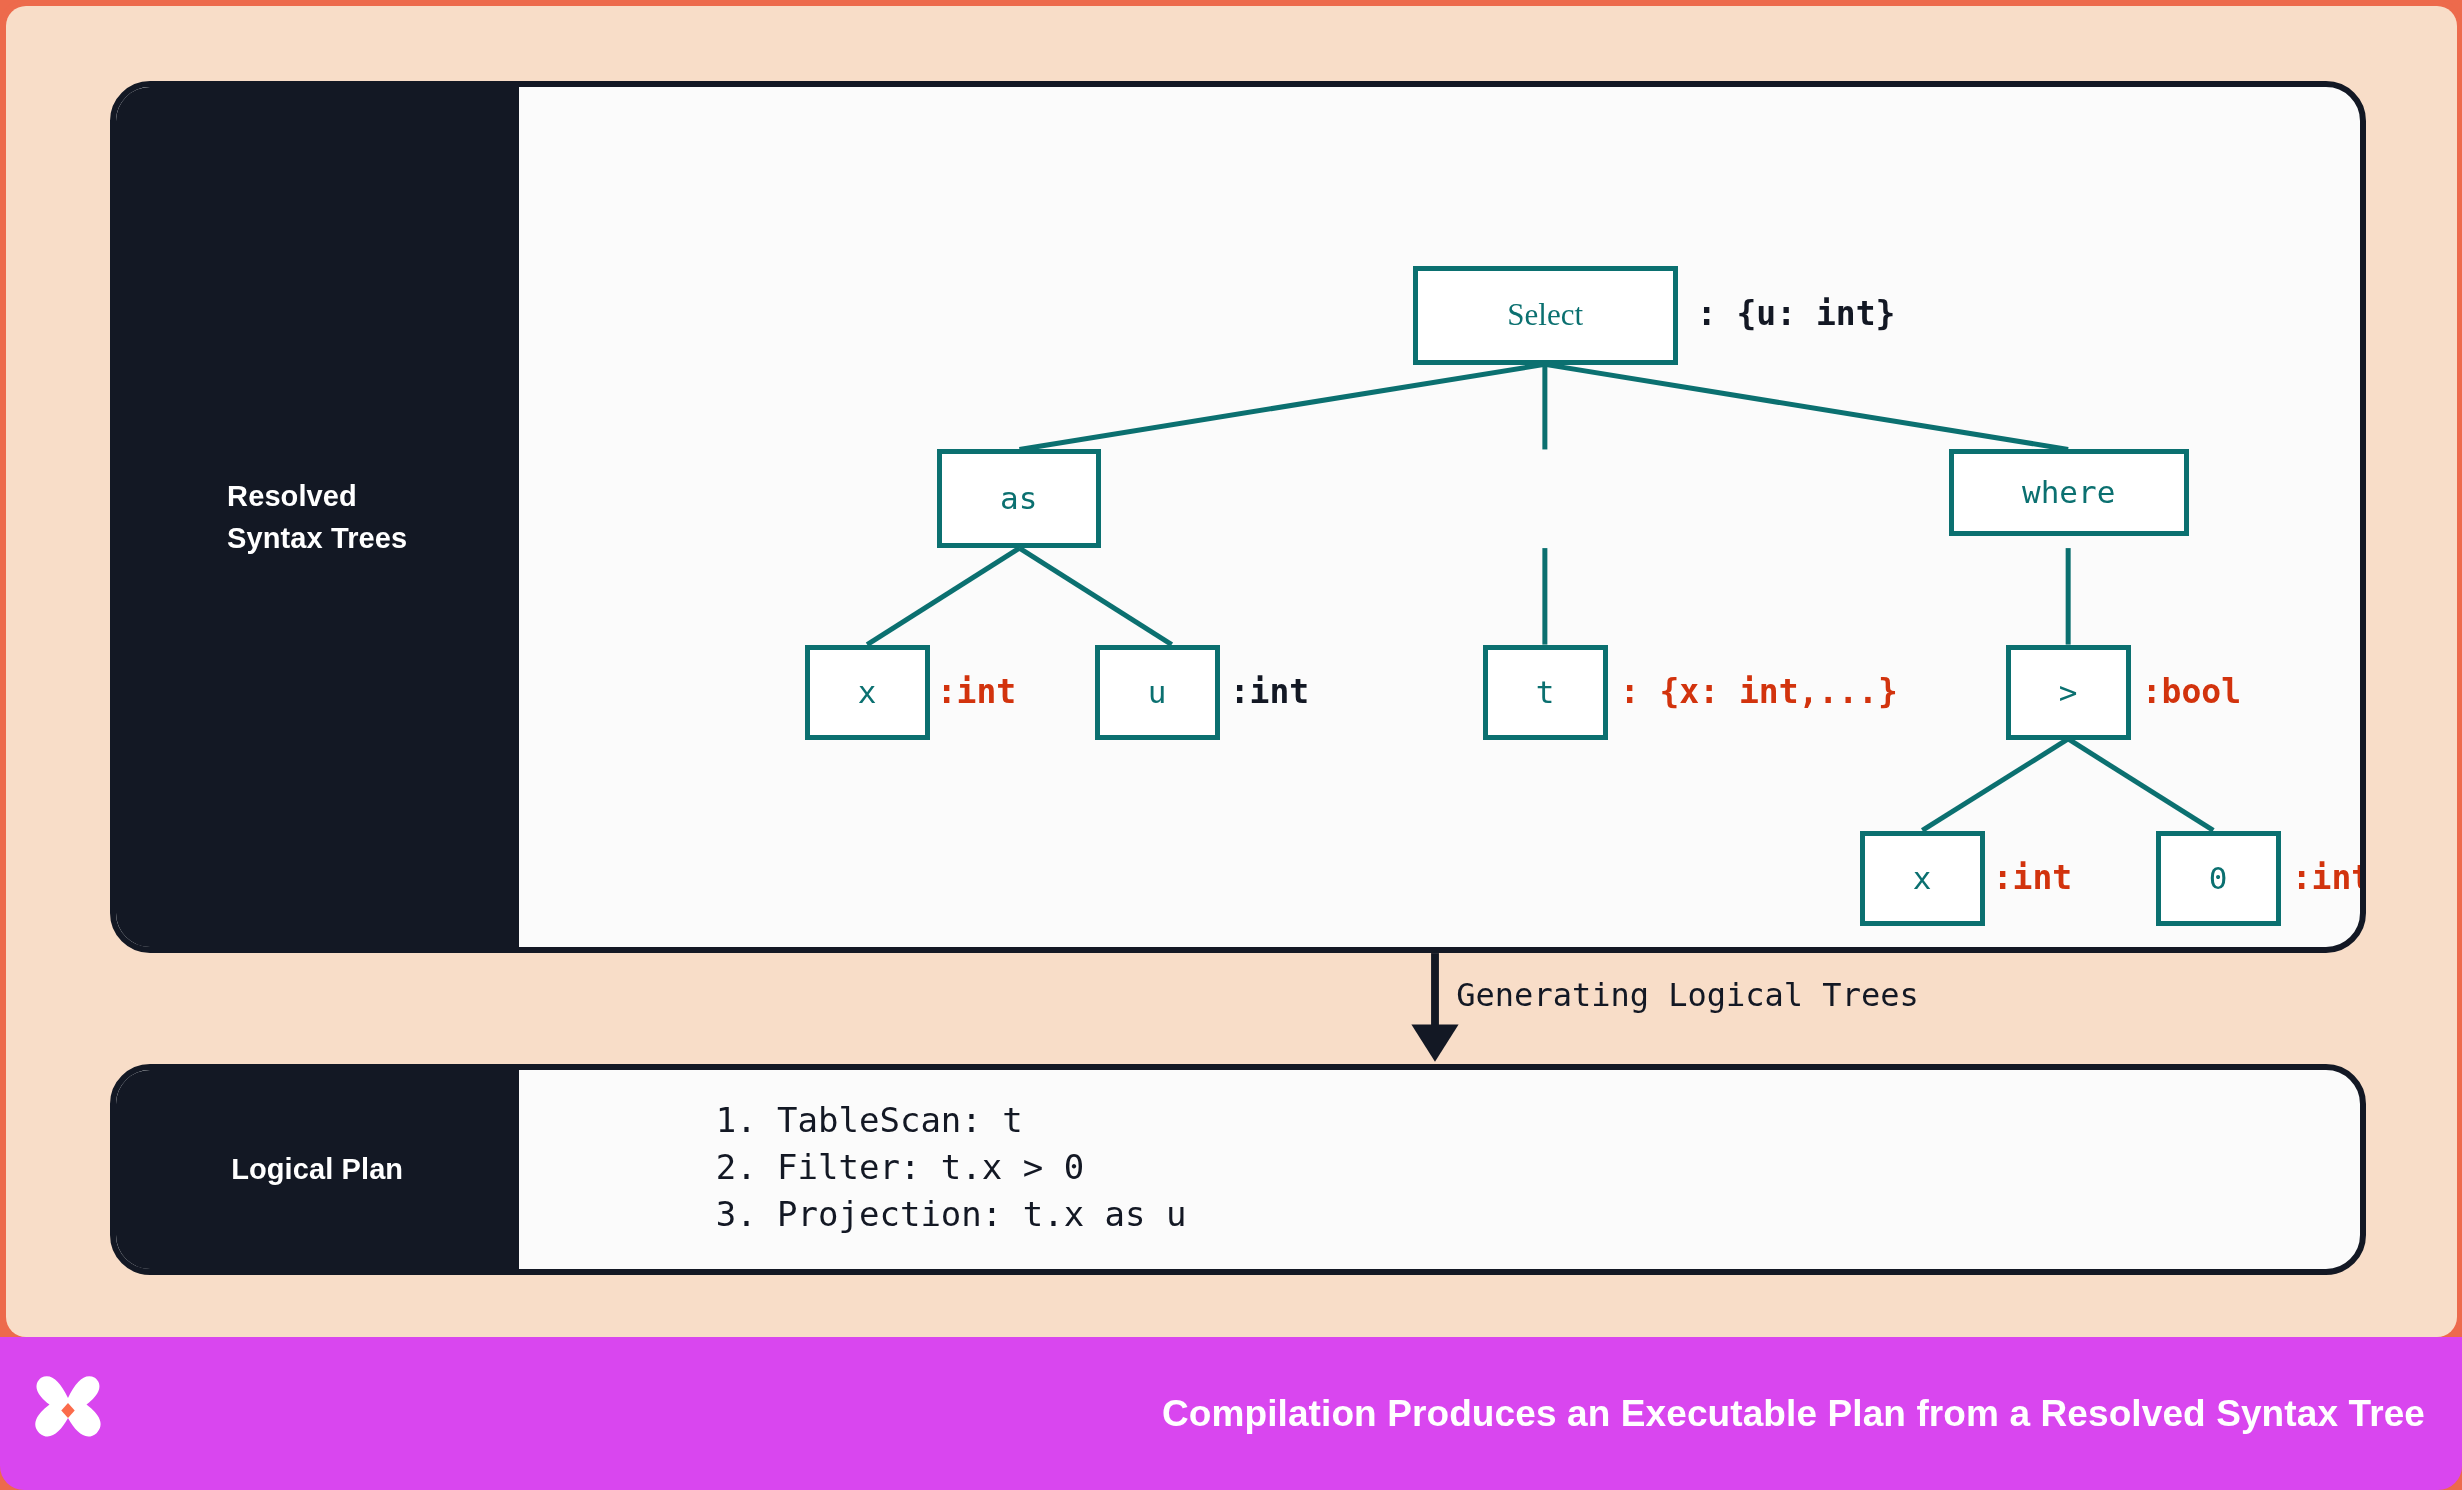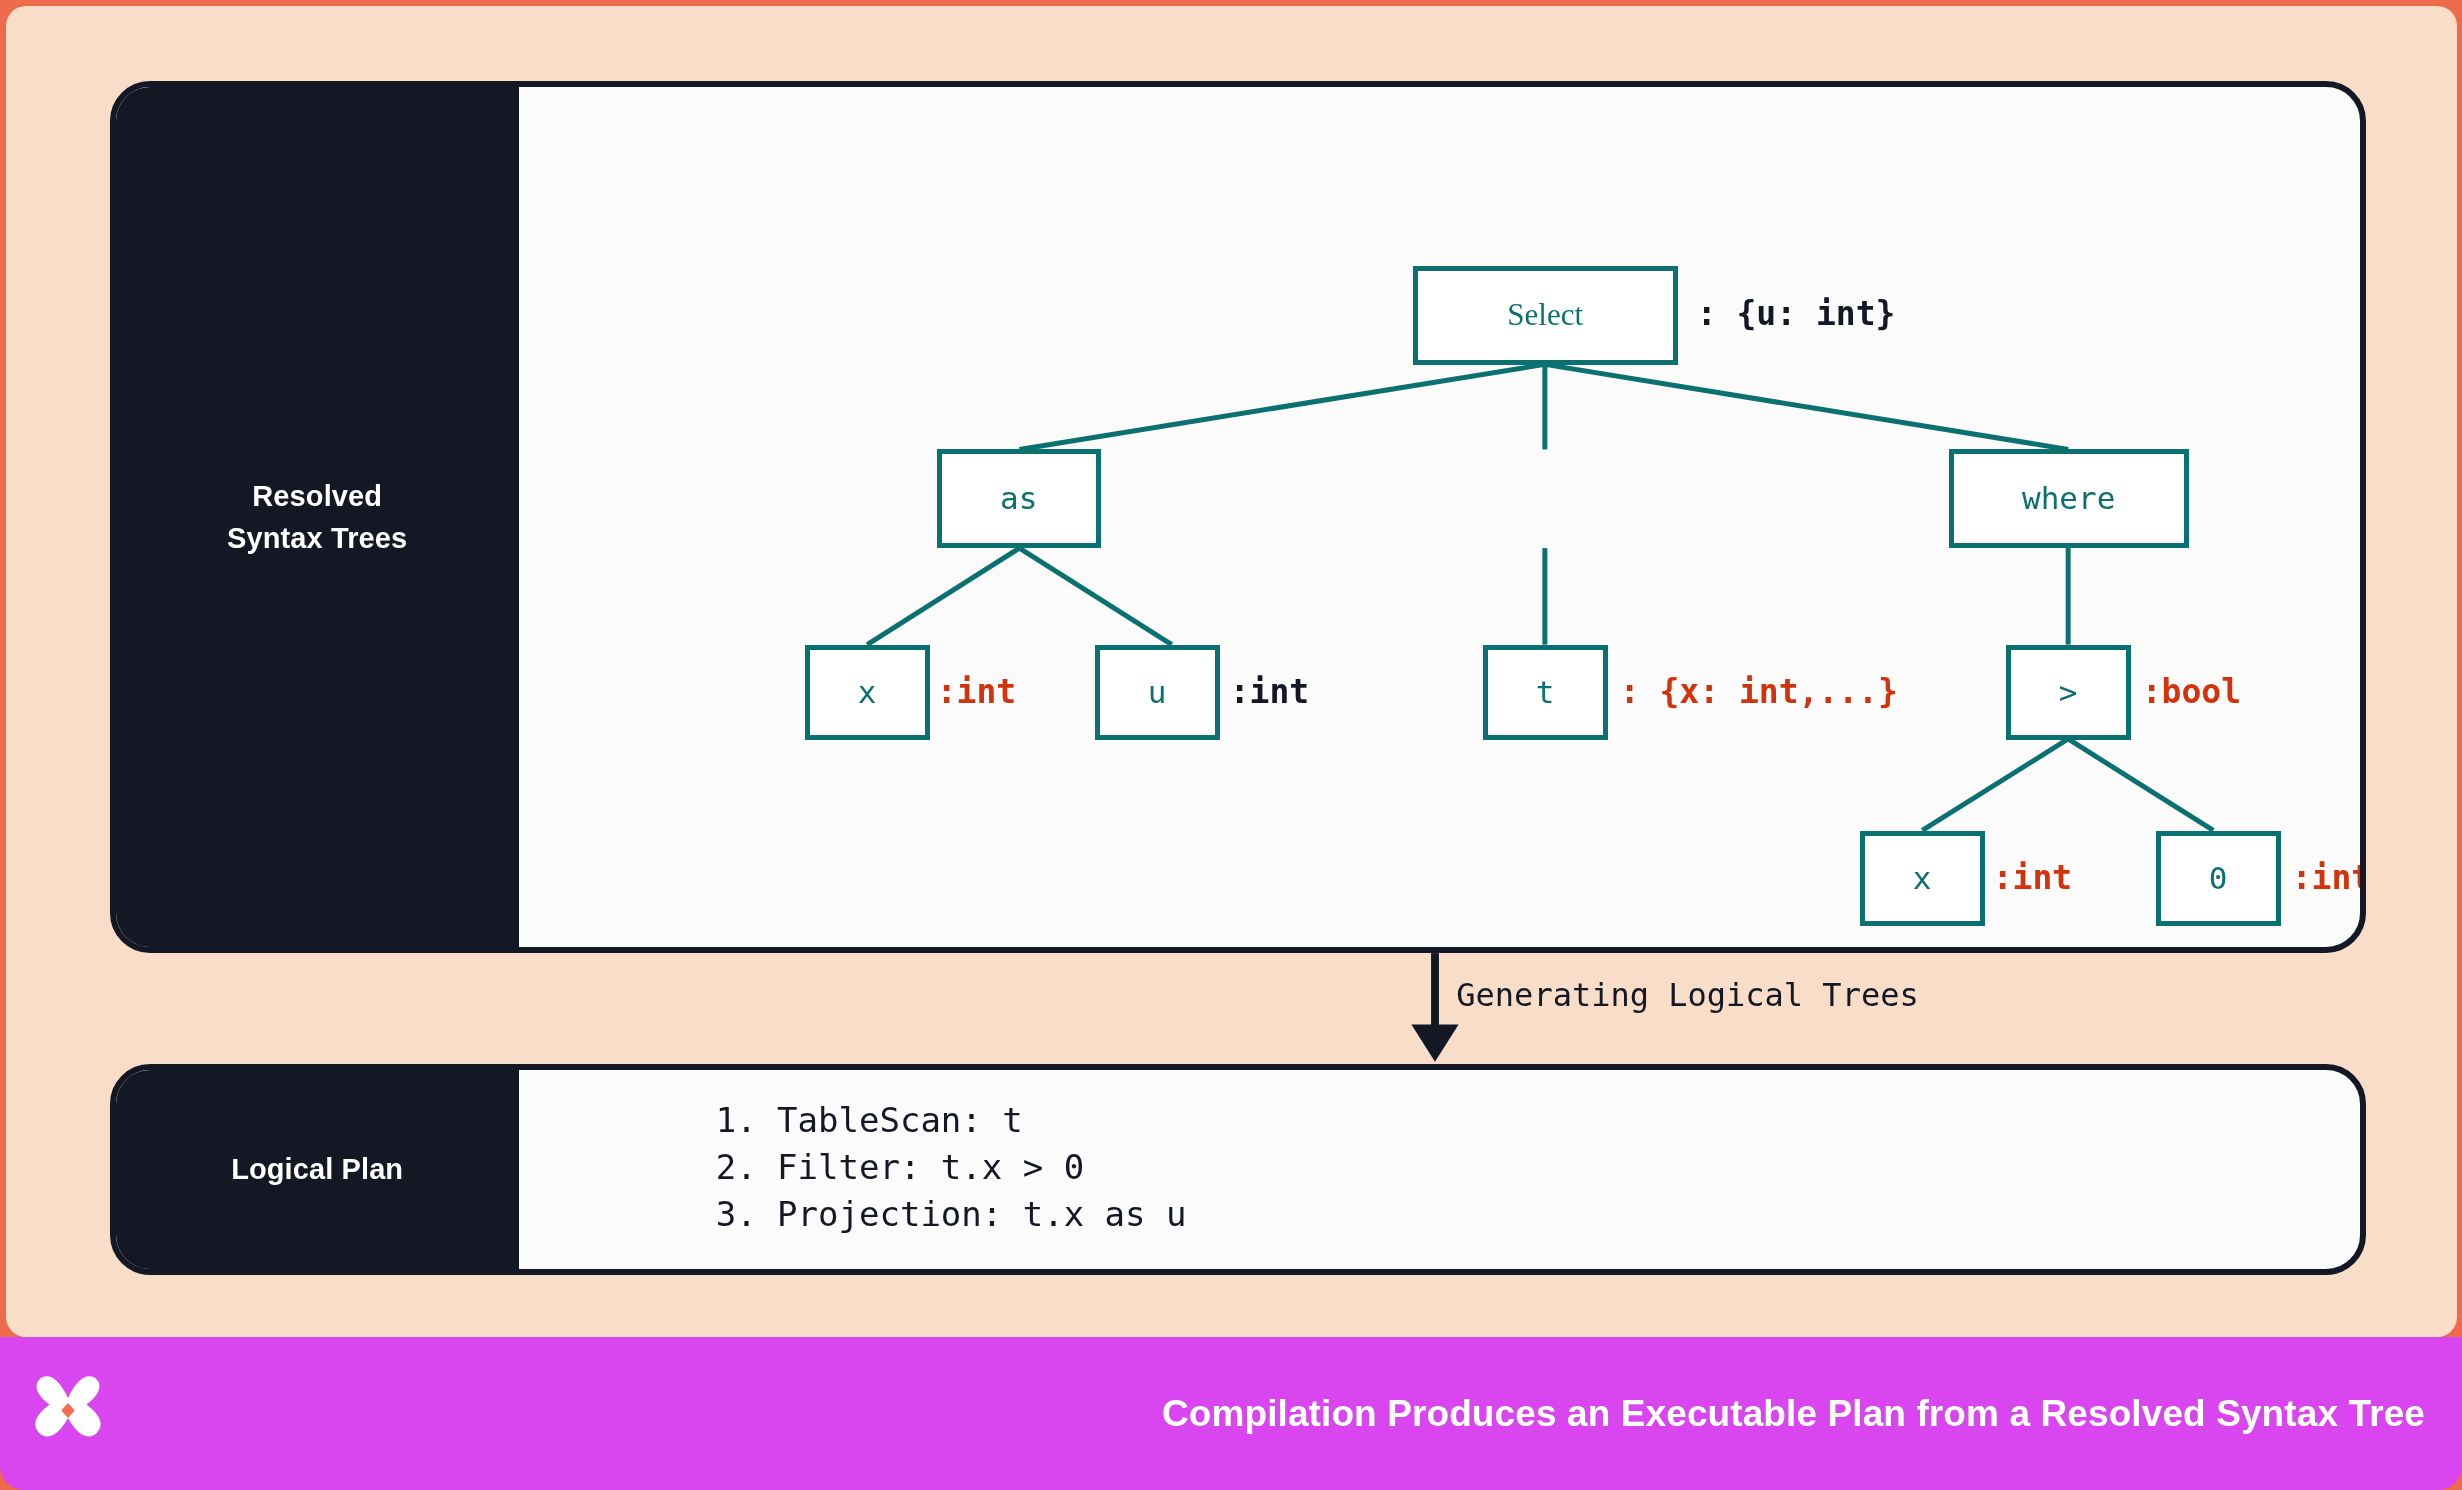--- a/index.html
+++ b/index.html
@@ -22,21 +22,21 @@
     position:absolute;left:104px;top:75px;width:2256px;height:872px;
     background:#FBFBFB;border:6.4px solid #131824;border-radius:40px;
     box-sizing:border-box;overflow:hidden;
   }
   .sidebar-top{
     position:absolute;left:0;top:0;width:403px;height:100%;
     background:#131824;display:flex;align-items:center;justify-content:center;
   }
   .sidebar-label{
     color:#FFFFFF;font-weight:bold;font-size:29px;line-height:1.45;
-    text-align:center;letter-spacing:0.1px;
+    text-align:left;letter-spacing:0.1px;
   }
   .tree{
     position:absolute;left:403px;top:0;right:0;bottom:0;
   }
   .tree svg{position:absolute;left:0;top:0;}
 
   
   .node{
     position:absolute;box-sizing:border-box;
     border:5px solid #0B7070;background:#FFFFFF;
@@ -132,21 +132,21 @@
         <div class="node" style="left:894px;top:179px;width:265px;height:99px;font-family:Liberation Serif, serif;">
           <span>Select</span>
         </div>
         <div class="ann dark" style="left:1178px;top:207px;">: {u: int}</div>
 
         <div class="node" style="left:418px;top:362px;width:164px;height:99px;">
           <span>as</span>
         </div>
 
 
-        <div class="node" style="left:1430px;top:362px;width:240px;height:99px;">
+        <div class="node" style="left:1430px;top:362px;width:240px;height:87px;">
           <span>where</span>
         </div>
 
         <div class="node" style="left:286px;top:558px;width:125px;height:95px;">
           <span>x</span>
         </div>
         <div class="ann red" style="left:418px;top:585px;">:int</div>
 
         <div class="node" style="left:576px;top:558px;width:125px;height:95px;">
           <span>u</span>

